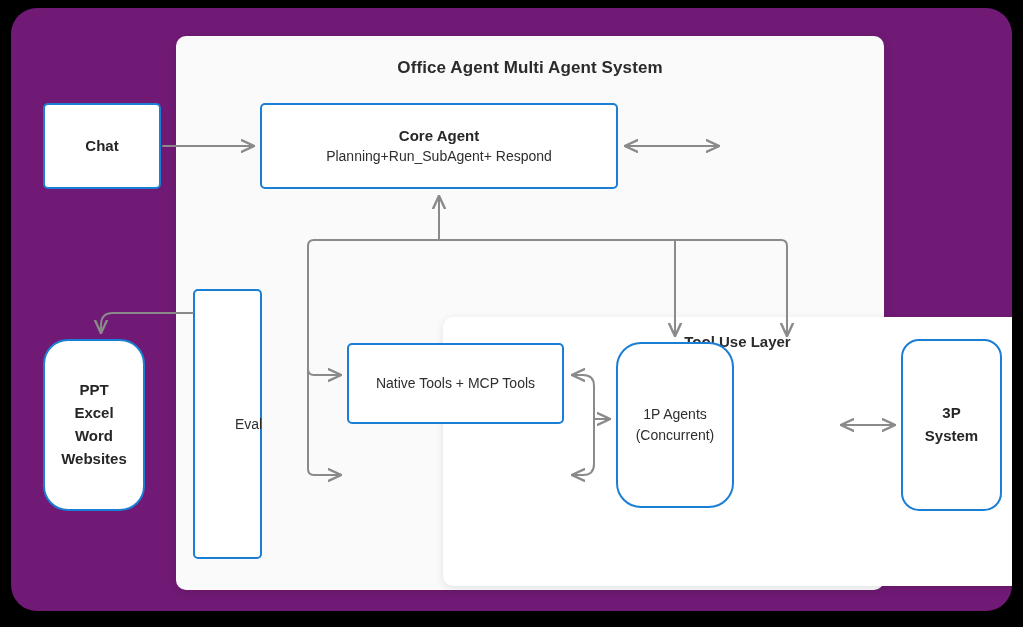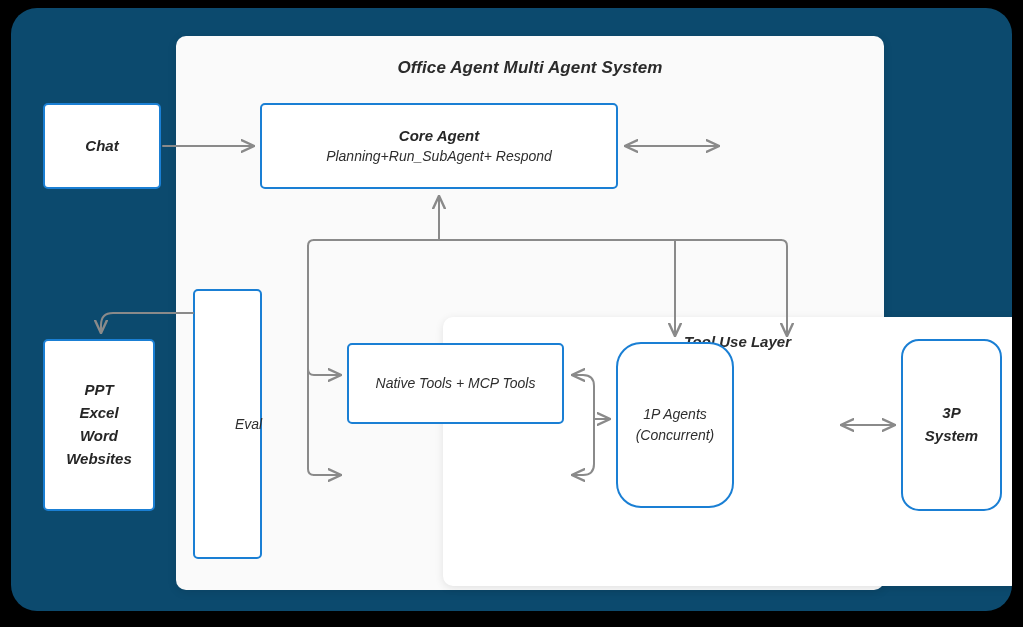--- a/index.html
+++ b/index.html
@@ -22,24 +22,23 @@
     background: #000000;
   }
 
   
   .outer-card {
     position: absolute;
     left: 11px;
     top: 8px;
     width: 1001px;
     height: 603px;
-    background: #0c4a6e;
+    background: #701a75;
     border-radius: 26px;
     overflow: hidden;
-    font-style: italic;
   }
 
   
   .system-panel {
     position: absolute;
     left: 165px;
     top: 28px;
     width: 708px;
     height: 554px;
     background: #fafafa;
@@ -116,21 +115,21 @@
   .node .stack-line {
     font-size: 15px;
     font-weight: bold;
     line-height: 1.52;
   }
 
   
   #node-chat       { left: 32px;  top: 95px;  width: 118px; height: 86px; }
   #node-core       { left: 249px; top: 95px;  width: 358px; height: 86px; }
   #node-memory     { left: 714px; top: 95px;  width: 143px; height: 86px; }
-  #node-outputs    { left: 32px;  top: 331px; width: 112px; height: 172px; }
+  #node-outputs    { left: 32px;  top: 331px; width: 102px; height: 172px; border-radius: 25px; }
   #node-eval       { left: 182px; top: 281px; width: 69px;  height: 270px; padding-left: 42px; }
   #node-native     { left: 336px; top: 335px; width: 217px; height: 81px; }
   #node-sandbox    { left: 336px; top: 433px; width: 217px; height: 67px; }
   #node-1p         { left: 605px; top: 334px; width: 118px; height: 166px; border-radius: 25px; }
   #node-a2a        { left: 739px; top: 334px; width: 85px;  height: 166px; }
   #node-3p         { left: 890px; top: 331px; width: 101px; height: 172px; border-radius: 18px; }
 
   
   #connectors {
     position: absolute;

